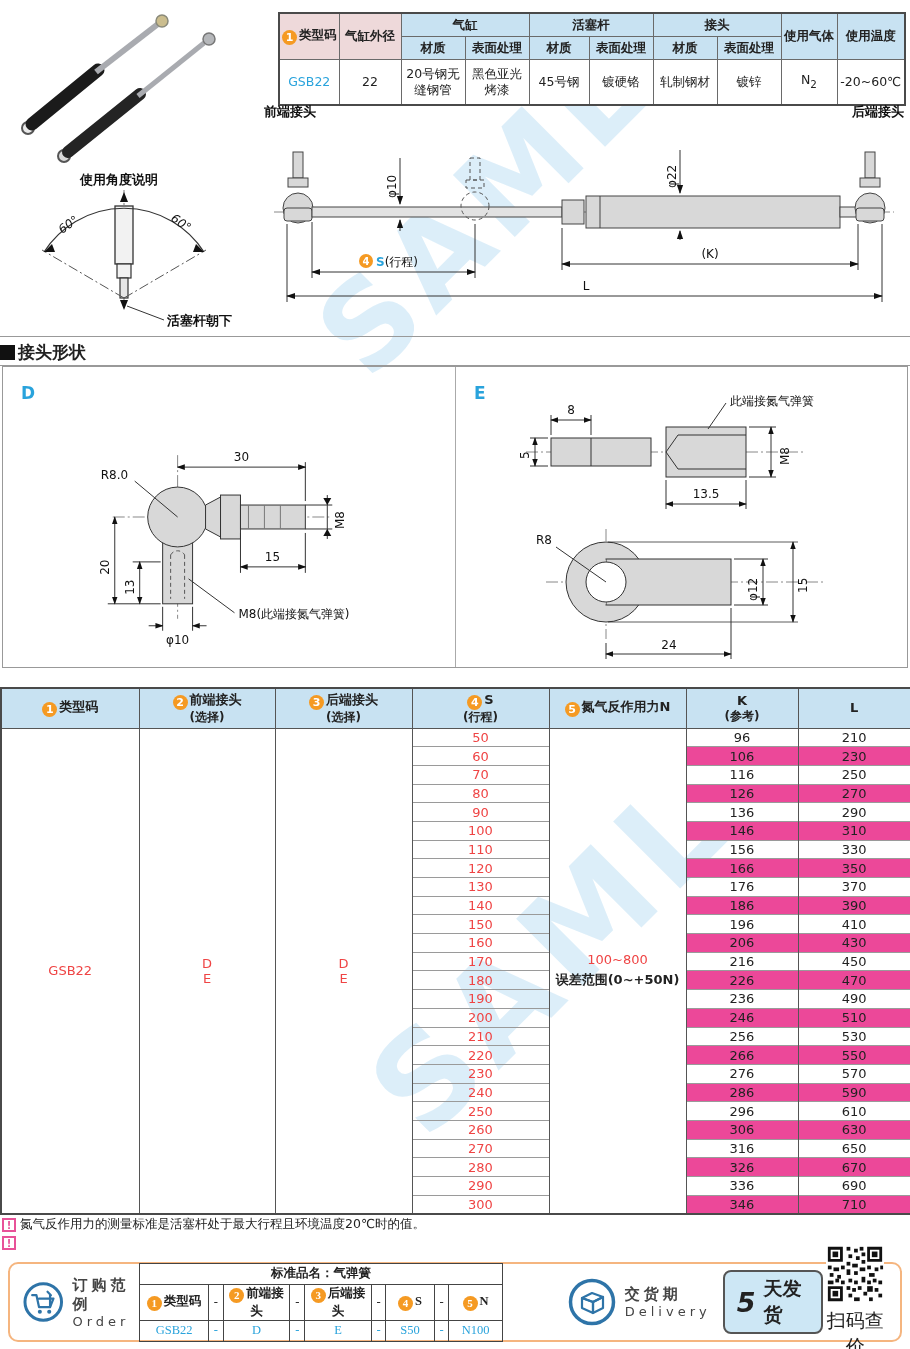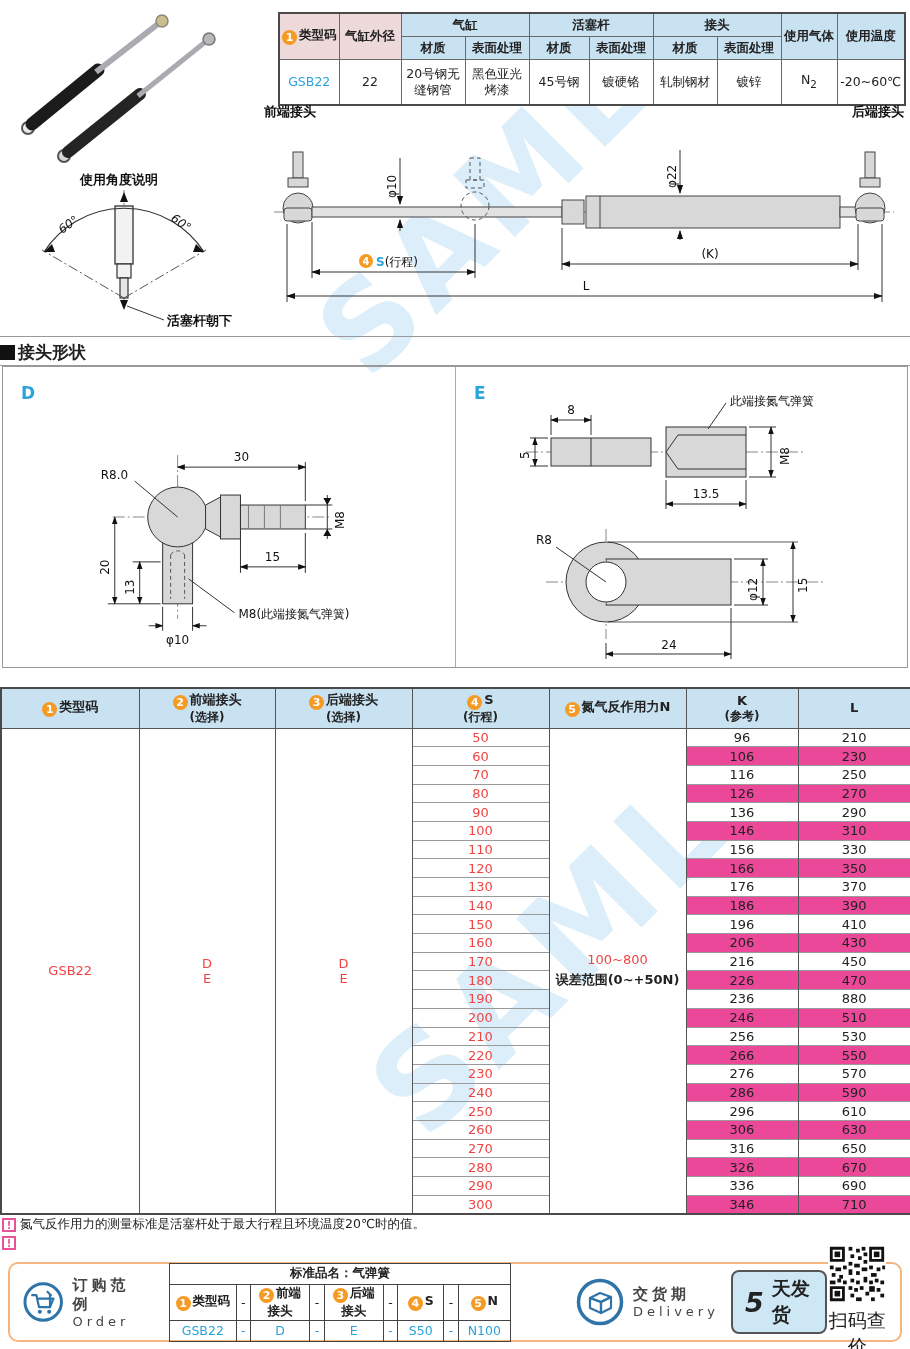--- a/index.html
+++ b/index.html
@@ -50,21 +50,21 @@
   .notes { position:absolute; left:2px; top:1216px; width:906px; font-size:12.5px; }
   .note-line { display:flex; align-items:center; margin-bottom:3px; }
   .note-icon { flex:0 0 auto; width:14px; height:14px; border:2px solid #e85298; color:#e85298; font-weight:bold; font-size:10px; line-height:11px; text-align:center; margin-right:4px; }
 
   
   .footer { position:absolute; left:8px; top:1262px; width:894px; height:80px; border:2px solid #f5b57f; border-radius:10px; display:flex; align-items:center; padding:0 12px; }
   .icon-block { display:flex; align-items:center; }
   .icon-label { margin-left:8px; }
   .icon-label .cn { font-size:15px; font-weight:bold; color:#444; letter-spacing:4px; }
   .icon-label .en { font-size:13px; color:#444; letter-spacing:4px; }
-  table.order { border-collapse:collapse; font-size:12.5px; margin-left:32px; border:1.5px solid #444; }
+  table.order { border-collapse:collapse; font-size:12.5px; margin-left:2px; border:1.5px solid #444;font-family:Liberation Serif, serif; }
   .order th, .order td { border:1px solid #444; text-align:center; height:21px; padding:0 3px; font-weight:normal; }
   .order th.title { font-weight:bold; }
   .order td { color:#29a3dc; }
   .days-box { margin-left:12px; border:2px solid #555; border-radius:8px; background:#cde7f5; padding:4px 12px; display:flex; align-items:center; }
   .days-num { font-size:27px; font-style:italic; font-weight:bold; margin-right:8px; }
   .days-unit { font-size:19px; font-weight:bold; }
   .qr-block { margin-left:auto; text-align:center; }
   .qr-caption { font-size:19px; margin-top:1px; }
 
   svg text { font-family:"DejaVu Sans","Liberation Sans",sans-serif; }
@@ -444,21 +444,21 @@
           <td class="l-cell">450</td>
         </tr>
         <tr class="bodyrow alt">
           <td class="s-cell blue">180</td>
           <td class="k-cell">226</td>
           <td class="l-cell">470</td>
         </tr>
         <tr class="bodyrow">
           <td class="s-cell blue">190</td>
           <td class="k-cell">236</td>
-          <td class="l-cell">880</td>
+          <td class="l-cell">490</td>
         </tr>
         <tr class="bodyrow alt">
           <td class="s-cell blue">200</td>
           <td class="k-cell">246</td>
           <td class="l-cell">510</td>
         </tr>
         <tr class="bodyrow">
           <td class="s-cell blue">210</td>
           <td class="k-cell">256</td>
           <td class="l-cell">530</td>

